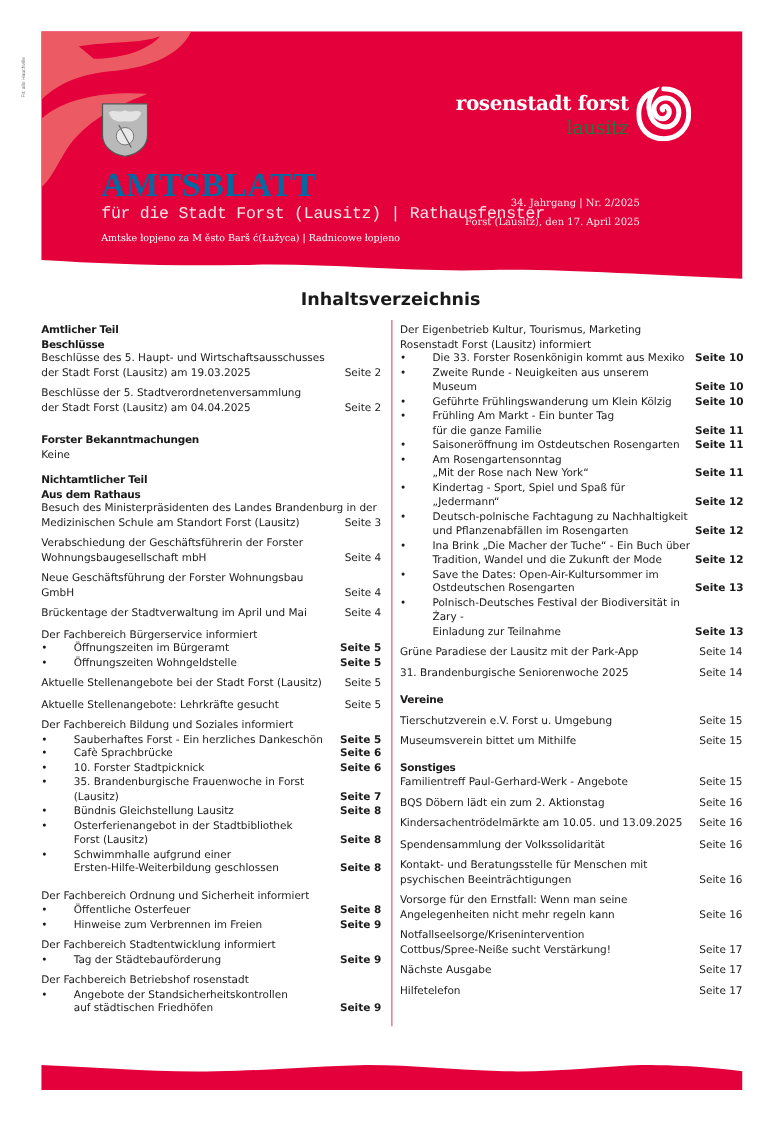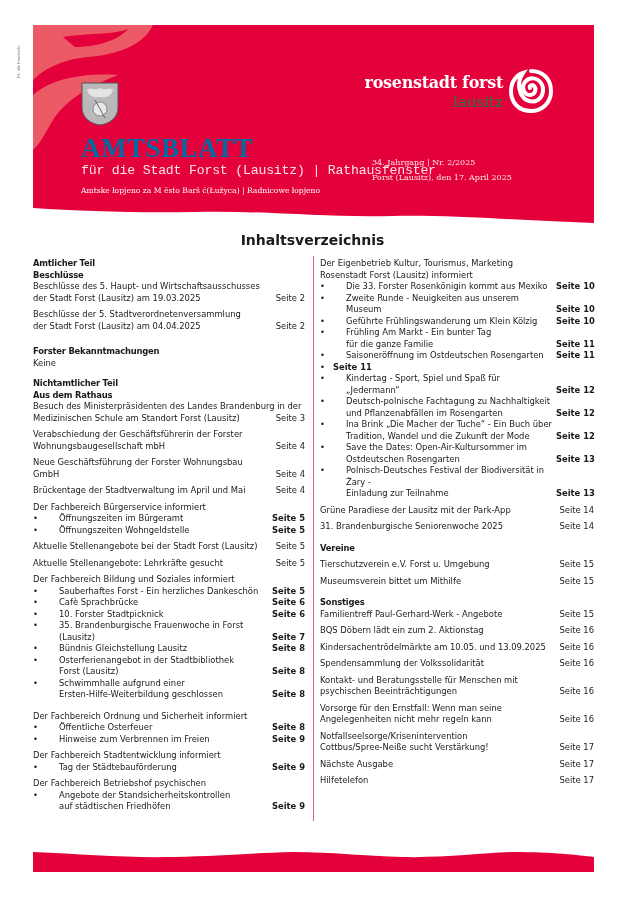--- a/index.html
+++ b/index.html
@@ -5,21 +5,21 @@
   html, body { margin:0; padding:0; background:#ffffff; }
   body { width:625px; height:897px; position:relative; overflow:hidden;
          font-family:"DejaVu Sans", sans-serif; color:#1a1a1a; }
 
   
   .credit { position:absolute; left:16px; top:28px; width:10px; height:50px;
             font-size:4px; color:#777; writing-mode:vertical-rl; transform:rotate(180deg);
             font-family:"Liberation Sans", sans-serif; white-space:nowrap; }
 
   
-  .header { position:absolute; left:33px; top:25px; width:502px; height:200px; }
+  .header { position:absolute; left:33px; top:25px; width:502px; height:200px;text-align:right; }
   .header svg.bg { position:absolute; left:0; top:0; width:561px; height:200px; }
   .coat { position:absolute; left:48px; top:57px; width:38px; height:44px; }
   .logo { position:absolute; left:340px; top:44px; width:200px; height:60px; }
   .logo-name { position:absolute; right:70px; top:4px; color:#fff; font-family:"DejaVu Serif", serif;
                font-weight:bold; font-size:16px; white-space:nowrap; letter-spacing:-0.3px; }
   .logo-sub { position:absolute; right:70px; top:24px; color:#15803d; font-family:"DejaVu Serif", serif;
               font-size:15px; white-space:nowrap; opacity:0.95; }
   .logo-rose { position:absolute; right:20px; top:0; width:44px; height:44px; }
 
   .title { position:absolute; left:48px; top:108px; color:#0369a1; font-family:Liberation Serif, serif;
@@ -220,21 +220,21 @@
       <span class="pg">Seite 9</span>
     </div>
 
   <div>Der Fachbereich Stadtentwicklung informiert</div>
   <div class="bul entry">
       <span class="dot">•</span>
       <span class="txt">Tag der Städtebauförderung</span>
       <span class="pg">Seite 9</span>
     </div>
 
-  <div>Der Fachbereich Betriebshof psychischen</div>
+  <div>Der Fachbereich Betriebshof rosenstadt</div>
   <div class="bul">
       <span class="dot">•</span>
       <span class="txt"><span>Angebote der Standsicherheitskontrollen</span><br><span>auf städtischen Friedhöfen</span></span>
       <span class="pg">Seite 9</span>
     </div>
 </div>
 
 <div class="col col-right">
   <div>
     <div>Der Eigenbetrieb Kultur, Tourismus, Marketing</div>
@@ -260,20 +260,21 @@
       <span class="txt"><span>Frühling Am Markt - Ein bunter Tag</span><br><span>für die ganze Familie</span></span>
       <span class="pg">Seite 11</span>
     </div>
   <div class="bul">
       <span class="dot">•</span>
       <span class="txt">Saisoneröffnung im Ostdeutschen Rosengarten</span>
       <span class="pg">Seite 11</span>
     </div>
   <div class="bul">
       <span class="dot">•</span>
+      <span class="txt"><span>Am Rosengartensonntag</span><br><span>„Mit der Rose nach New York“</span></span>
       <span class="pg">Seite 11</span>
     </div>
   <div class="bul">
       <span class="dot">•</span>
       <span class="txt">Kindertag - Sport, Spiel und Spaß für „Jedermann“</span>
       <span class="pg">Seite 12</span>
     </div>
   <div class="bul">
       <span class="dot">•</span>
       <span class="txt"><span>Deutsch-polnische Fachtagung zu Nachhaltigkeit</span><br><span>und Pflanzenabfällen im Rosengarten</span></span>

